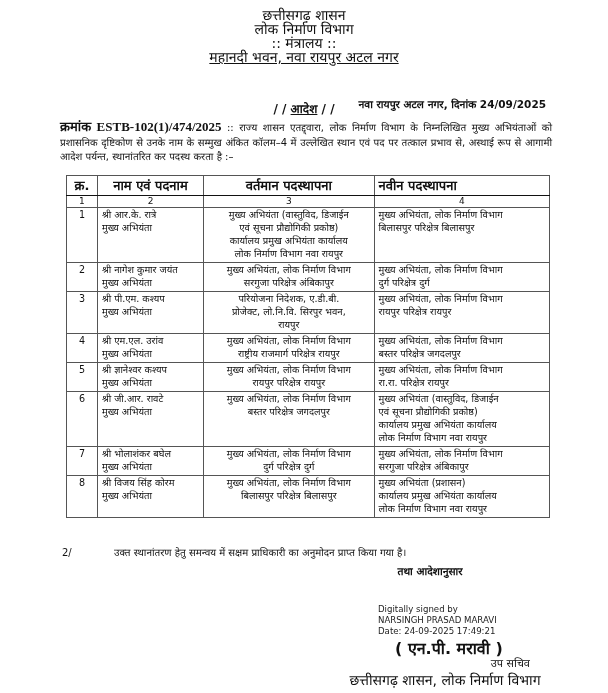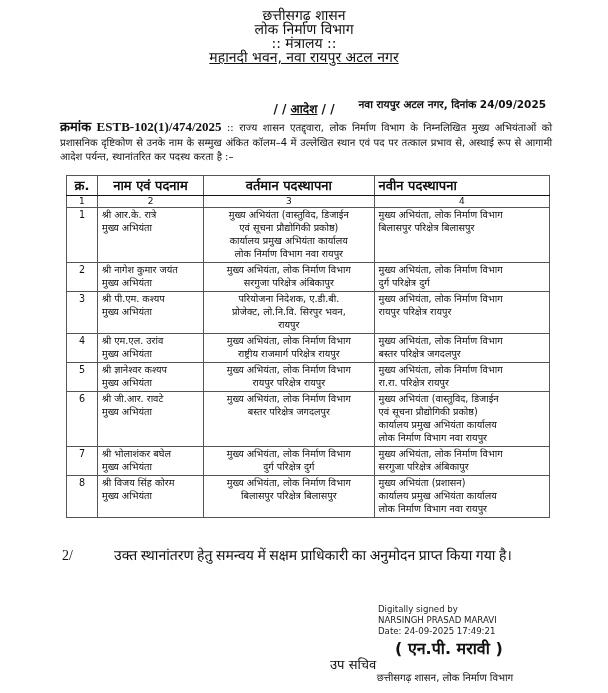--- a/index.html
+++ b/index.html
@@ -47,42 +47,42 @@
   .r1 td { height: 54px; }
   .r2 td { height: 28px; }
   .r3 td { height: 41px; }
   .r4 td { height: 28px; }
   .r5 td { height: 28px; }
   .r6 td { height: 54px; }
   .r7 td { height: 28px; }
   .r8 td { height: 41px; }
   .line { display: block; }
   .para2 {
-    position: absolute; top: 545px; left: 62px; font-size: 14px; font-family: Liberation Serif, serif;
+    position: absolute; top: 545px; left: 62px; font-size: 10px;
   }
   .para2 .num { display: inline-block; width: 52px; }
   .gov-name {
     position: absolute; top: 564px; left: 330px; width: 200px;
     text-align: center; font-weight: bold; font-size: 10.5px; line-height: 15px;
   }
   .dsig {
     position: absolute; top: 604px; left: 378px;
     font-family: "DejaVu Sans", sans-serif; font-size: 8.6px; line-height: 11px;
     color: #222;
   }
   .sig-name {
     position: absolute; top: 637px; left: 395px; font-weight: bold; font-size: 16px;
   }
   .sig-title {
-    position: absolute; top: 655px; left: 330px; width: 200px; text-align: left;
-    font-size: 13px;
+    position: absolute; top: 655px; left: 330px; width: 200px; text-align: right;
+    font-size: 11px;
   }
   .sig-dept {
     position: absolute; top: 670px; left: 330px; width: 230px; text-align: center;
-    font-size: 10px;
+    font-size: 14px;
   }
 </style>
 </head>
 <body>
 
 <div class="center hdr hdr-line1">छत्तीसगढ़ शासन</div>
 <div class="center hdr hdr-line2">लोक निर्माण विभाग</div>
 <div class="center hdr hdr-line3">:: मंत्रालय ::</div>
 <div class="center hdr hdr-line4">महानदी भवन, नवा रायपुर अटल नगर</div>
 
@@ -241,20 +241,21 @@
         </td>
       </tr>
     </tbody>
 </table>
 
 <div class="para2">
   <span class="num">2/</span><span>उक्त स्थानांतरण हेतु समन्वय में सक्षम प्राधिकारी का अनुमोदन प्राप्त किया गया है।</span>
 </div>
 
 <div class="gov-name">
+  <div>तथा आदेशानुसार</div>
 </div>
 
 <div class="dsig">
   <div>Digitally signed by</div>
   <div>NARSINGH PRASAD MARAVI</div>
   <div>Date: 24-09-2025 17:49:21</div>
 </div>
 
 <div class="sig-name">( एन.पी. मरावी )</div>
 <div class="sig-title">उप सचिव</div>

